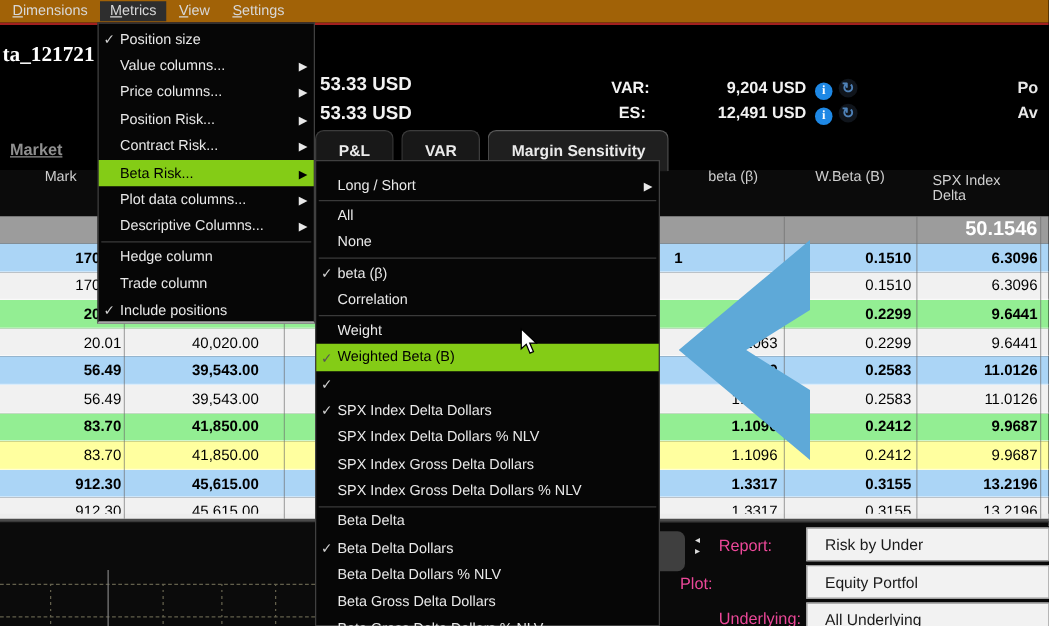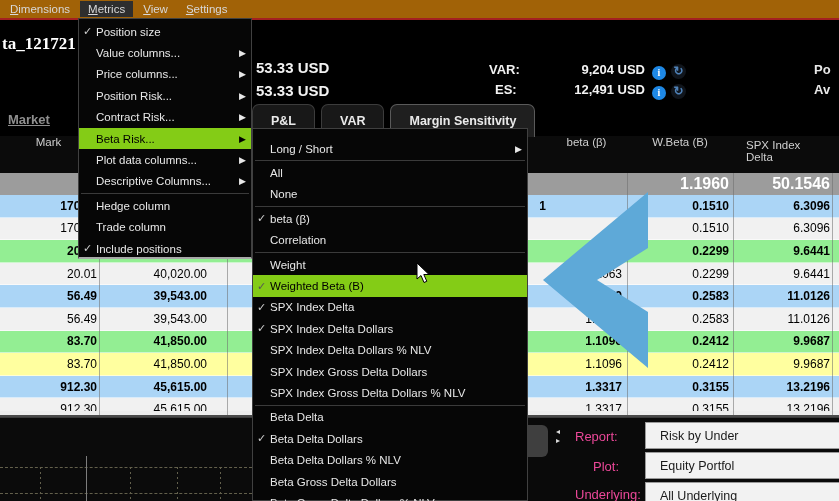--- a/index.html
+++ b/index.html
@@ -123,21 +123,20 @@
   <div id="header-row">
     <div class="hcell" style="left:0;width:97px;justify-content:center;">Mark</div>
     <div class="hcell" style="left:546px;width:81px;justify-content:center;">beta (β)</div>
     <div class="hcell" style="left:627px;width:106px;justify-content:center;">W.Beta (B)</div>
     <div class="hcell" style="left:746px;width:90px;top:3px;">
       <span><span>SPX Index</span><br>
       <span>Delta</span></span>
     </div>
   </div>
   <div id="total-row">
-    <div class="cell c-wbeta" style="height:22px;">1.1960</div>
     <div class="cell c-spx" style="height:22px;">50.1546</div>
   </div>
   <div id="rows">
       <div class="trow bold" style="background: rgb(171, 213, 246);">
         <div class="cell c-mark">170.00</div>
         <div class="cell c-val"></div>
         <div class="cell c-frag">1</div>
         <div class="cell c-beta"></div>
         <div class="cell c-wbeta">0.1510</div>
         <div class="cell c-spx">6.3096</div>
@@ -235,21 +234,21 @@
     <div class="grid-h" style="top:75px;"></div>
     <div class="grid-v" style="left:40px;"></div>
     <div class="grid-v" style="left:130px;"></div>
     <div class="grid-v" style="left:177px;"></div>
     <div class="grid-v" style="left:220px;"></div>
     <div id="plot-solid-v"></div>
   </div>
   <div id="gray-pill"></div>
   <div id="splitter">◂<br>▸</div>
   <div class="form-label" style="left:575px;top:11px;">Report:</div>
-  <div class="form-label" style="left:593px;top:41px;text-align:center;">Plot:</div>
+  <div class="form-label" style="left:544px;top:41px;text-align:center;">Plot:</div>
   <div class="form-label" style="left:575px;top:69px;">Underlying:</div>
   <div class="drop-btn" style="top:4px;">Risk by Under</div>
   <div class="drop-btn" style="top:34px;">Equity Portfol</div>
   <div class="drop-btn" style="top:64px;">All Underlying</div>
 </div>
 
 <div id="metrics-menu" class="abs menu-panel">
     <div class="mi">
       <span class="chk">✓</span>
       <span class="lbl">Position size</span>
@@ -341,21 +340,20 @@
       <span class="lbl">Weight</span>
       <span class="arr"></span>
     </div>
     <div class="mi hl">
       <span class="chk">✓</span>
       <span class="lbl">Weighted Beta (B)</span>
       <span class="arr"></span>
     </div>
     <div class="mi">
       <span class="chk">✓</span>
-      <span class="lbl">SPX Index Delta</span>
       <span class="arr"></span>
     </div>
     <div class="mi">
       <span class="chk">✓</span>
       <span class="lbl">SPX Index Delta Dollars</span>
       <span class="arr"></span>
     </div>
     <div class="mi">
       <span class="chk"></span>
       <span class="lbl">SPX Index Delta Dollars % NLV</span>

